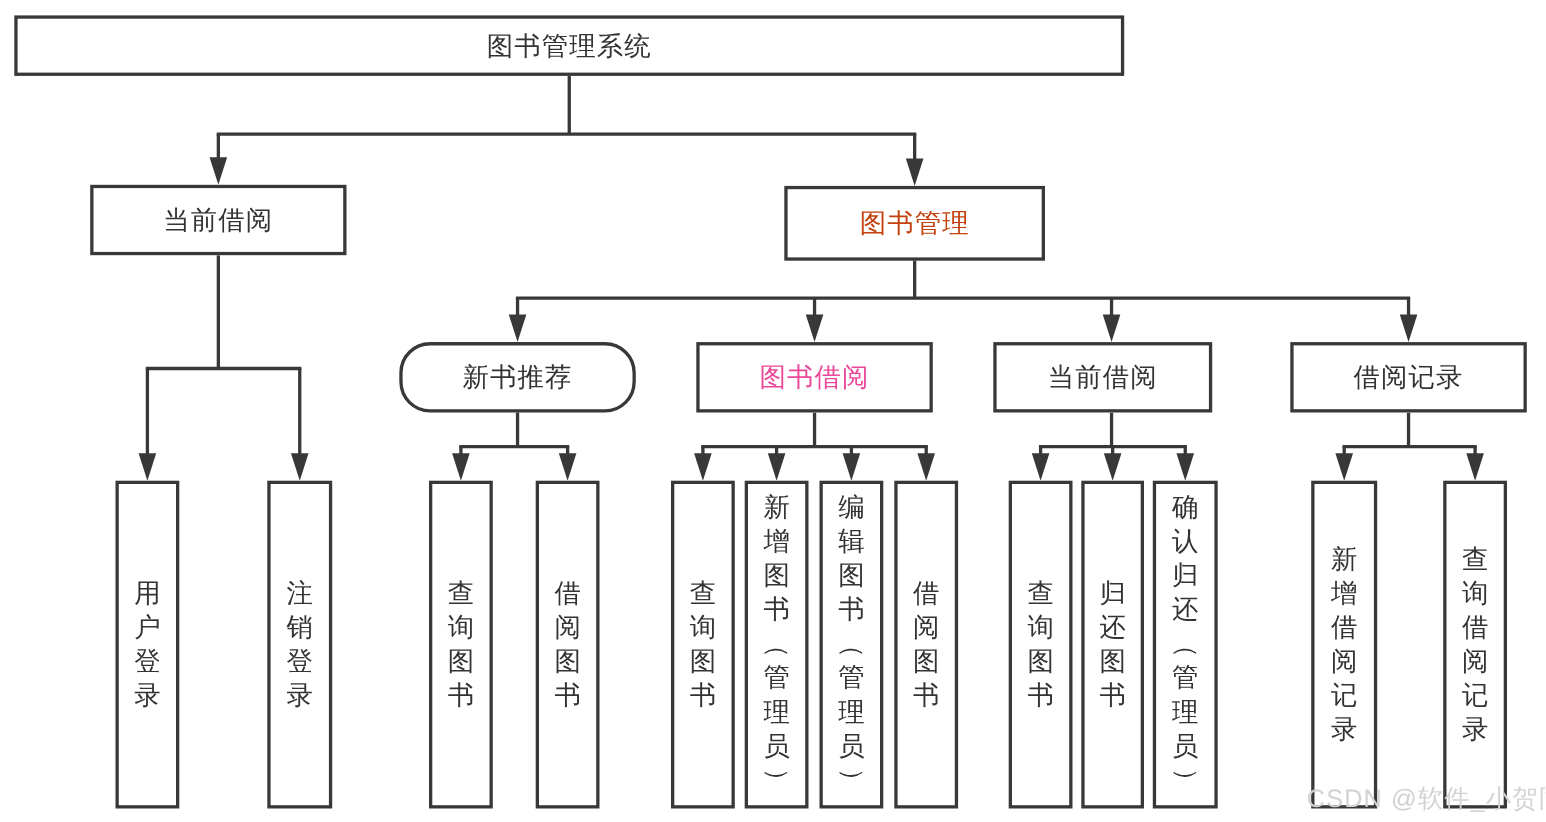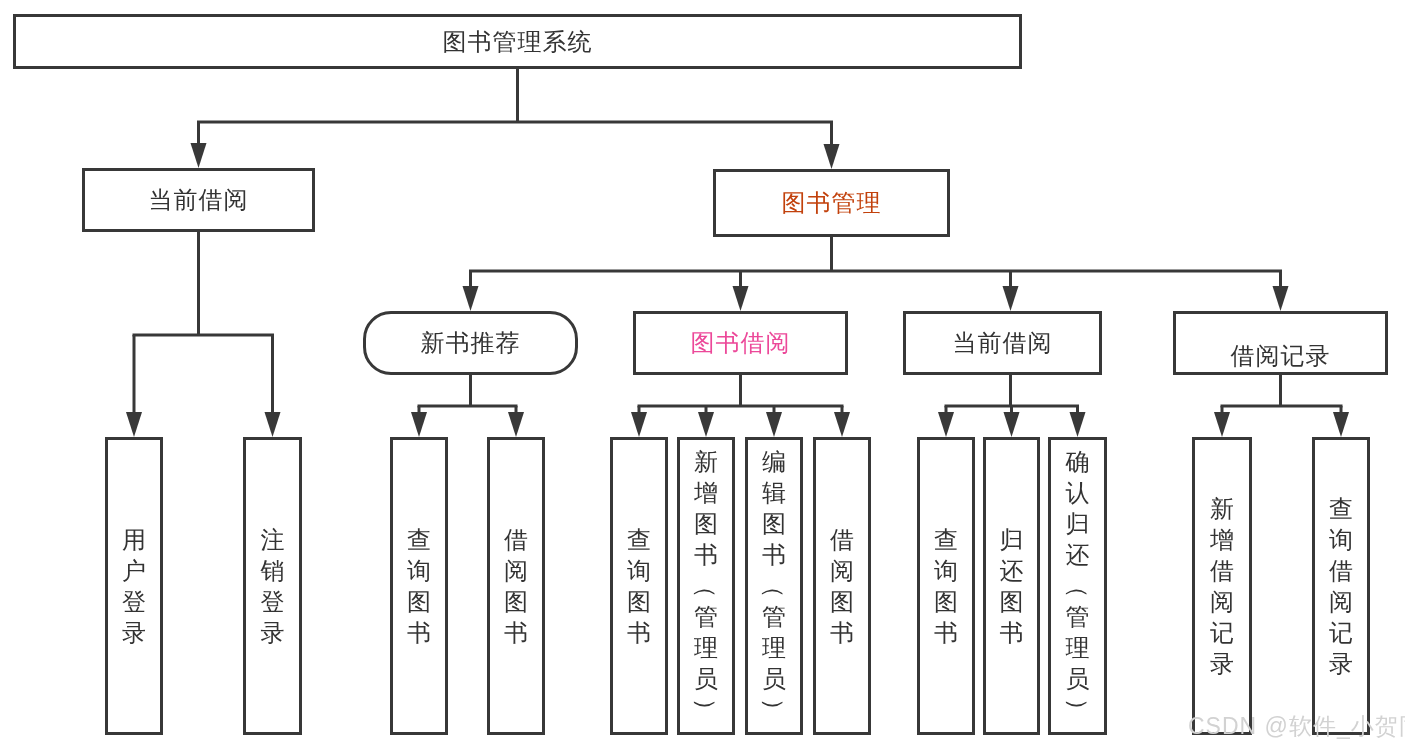--- a/index.html
+++ b/index.html
@@ -133,21 +133,21 @@
     </div>
     <div class="node h" style="left: 363px; top: 311px; width: 215px; height: 64px; border-color: rgb(56, 56, 56); color: rgb(51, 51, 51); border-radius: 28px;">
       <span class="lab">新书推荐</span>
     </div>
     <div class="node h" style="left: 633px; top: 311px; width: 215px; height: 64px; border-color: rgb(56, 56, 56); color: #ec4899;">
       <span class="lab">图书借阅</span>
     </div>
     <div class="node h" style="left: 903px; top: 311px; width: 199px; height: 64px; border-color: rgb(56, 56, 56); color: rgb(51, 51, 51);">
       <span class="lab">当前借阅</span>
     </div>
-    <div class="node h" style="left: 1173px; top: 311px; width: 215px; height: 64px; border-color: rgb(56, 56, 56); color: rgb(51, 51, 51); align-items: flex-end;">
+    <div class="node h" style="left: 1173px; top: 311px; width: 215px; height: 64px; border-color: rgb(56, 56, 56); color: rgb(51, 51, 51);">
       <span class="lab">借阅记录</span>
     </div>
     <div class="node v" style="left: 105px; top: 437px; width: 58px; height: 298px; border-color: rgb(56, 56, 56); color: rgb(51, 51, 51);">
       <span class="lab">
         <span>用</span>
         <span>户</span>
         <span>登</span>
         <span>录</span>
       </span>
     </div>

